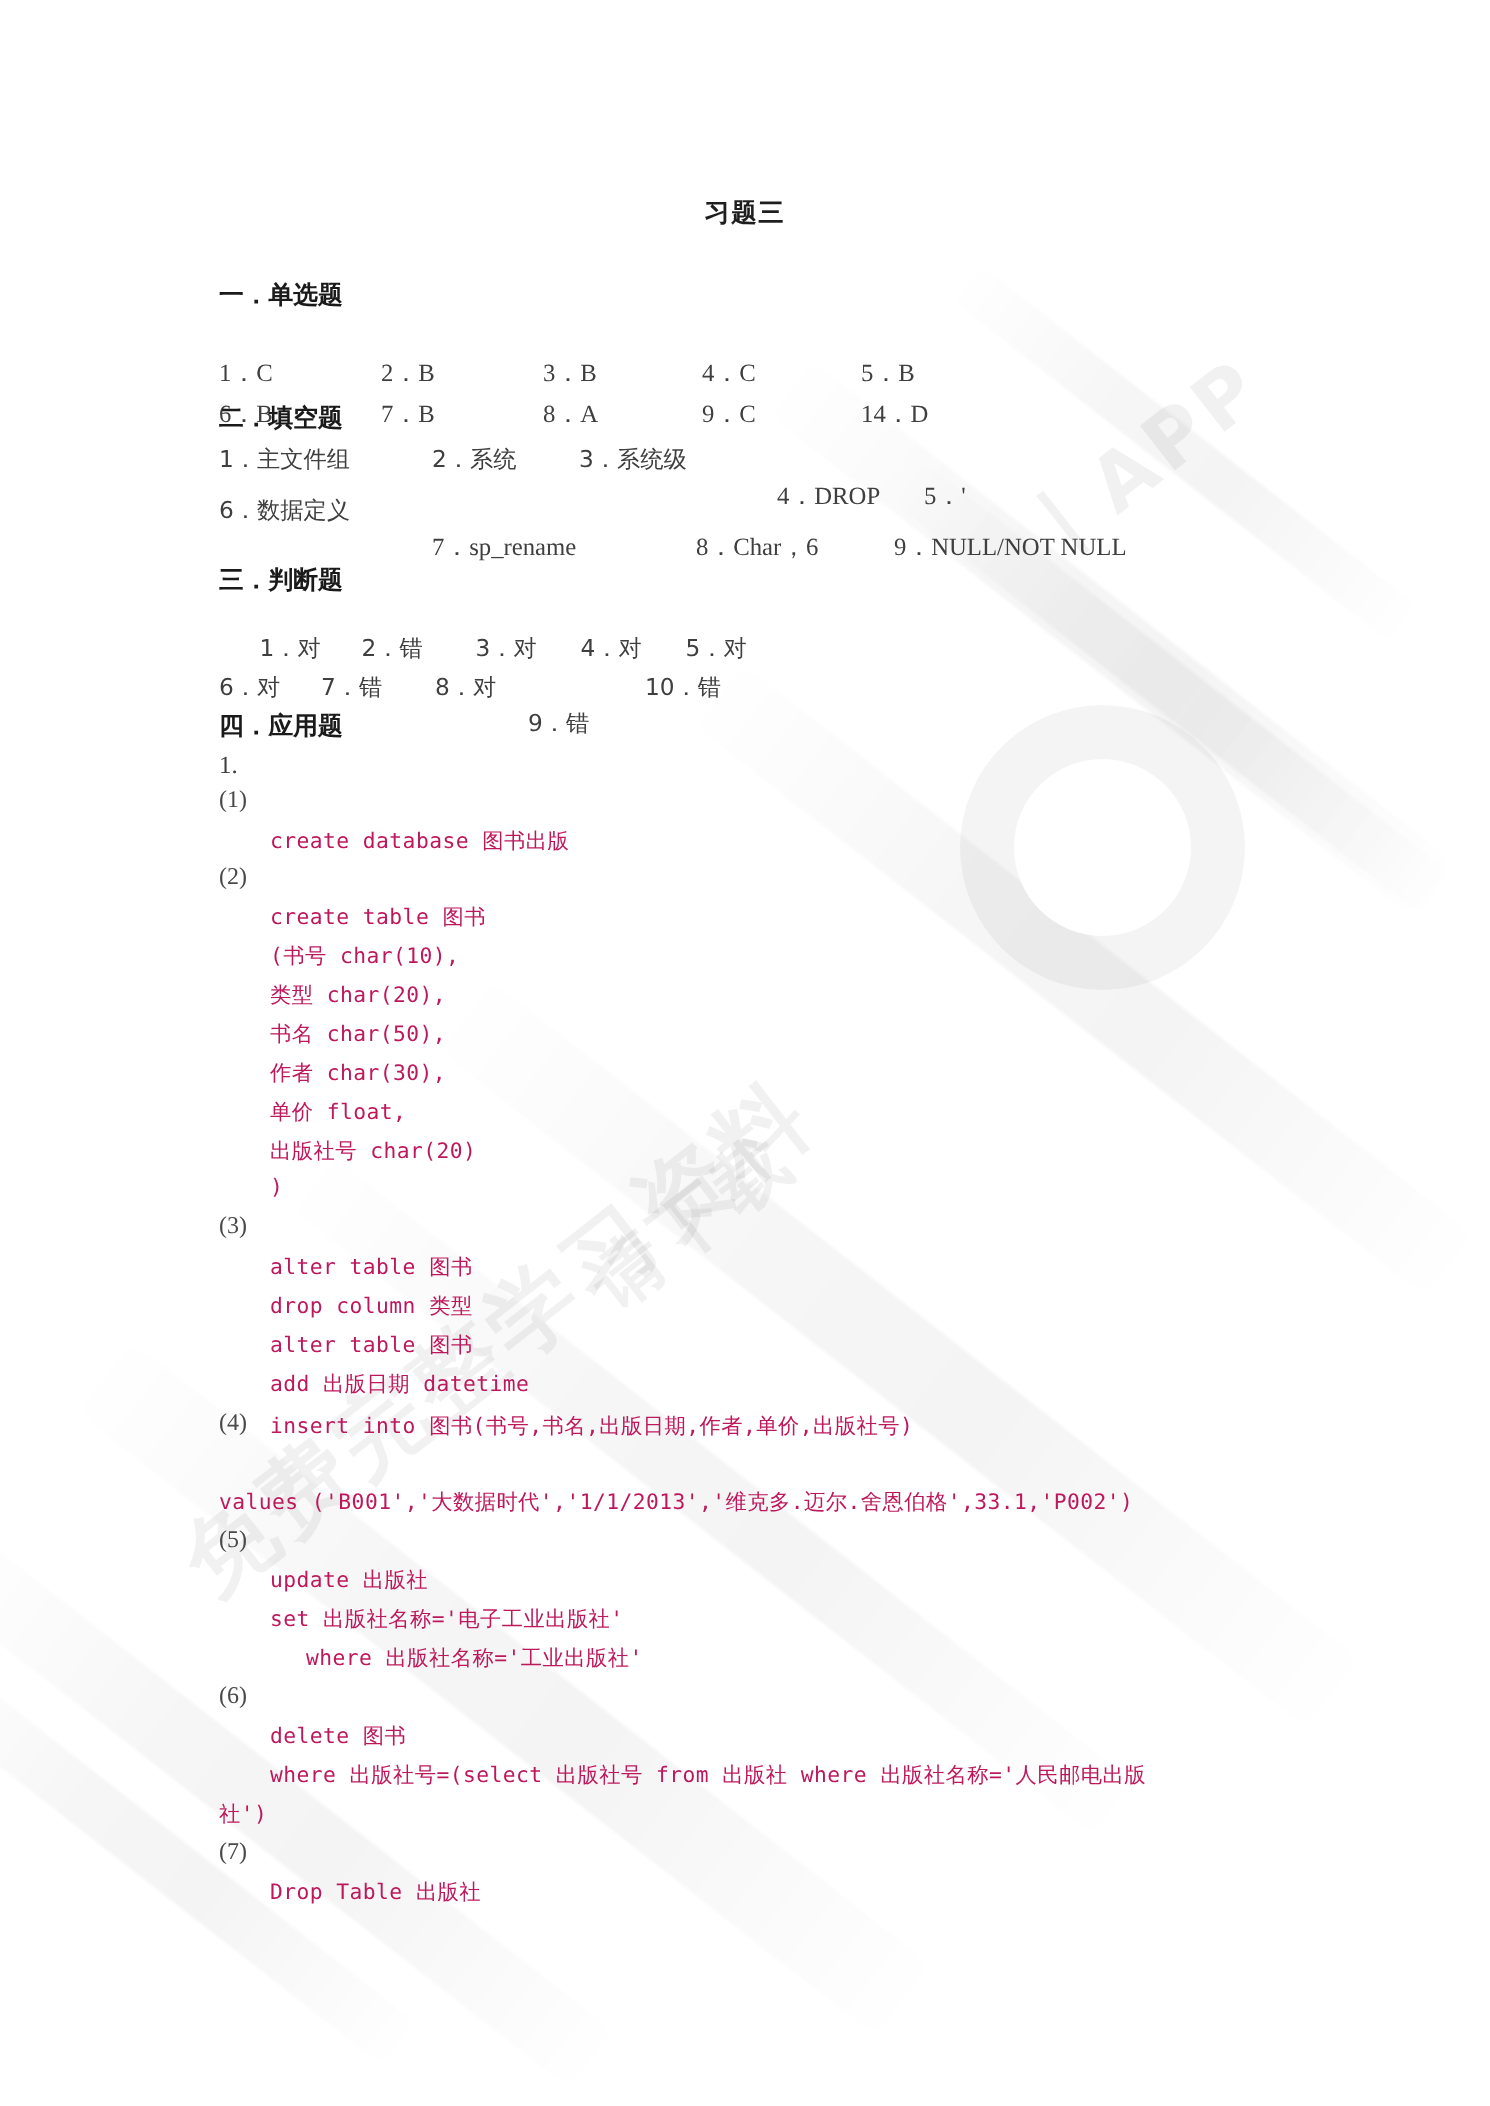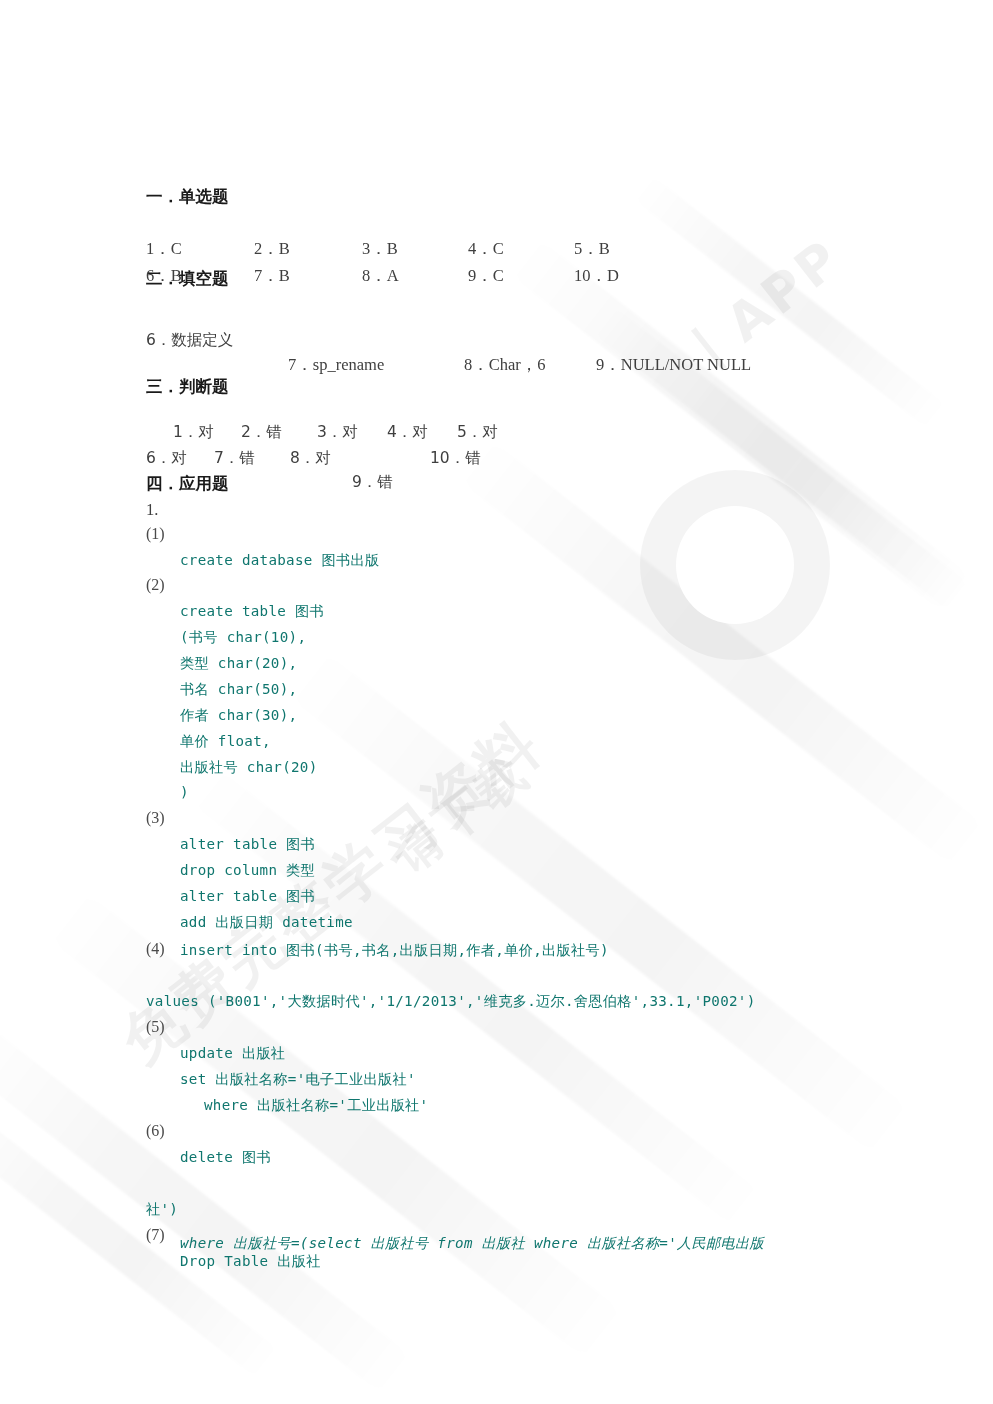--- a/index.html
+++ b/index.html
@@ -117,21 +117,21 @@
     font-size: 16px;
     color: #4a4a4a;
     font-family: "Liberation Serif", serif;
     white-space: nowrap;
   }
   .code-line {
     position: absolute;
     left: 180px;
     font-family: "DejaVu Sans Mono", "Liberation Mono", monospace;
     font-size: 14.2px;
-    color: #0f766e;
+    color: #be185d;
     white-space: nowrap;
     letter-spacing: 0.3px;
   }
   .code-line.flush {
     left: 146px;
   }
 </style>
 </head>
 <body>
 
@@ -153,41 +153,49 @@
 
     <div class="wm-text" style="left:690px; top:330px; font-size:52px; transform:rotate(-38deg);">丨APP</div>
 
     <div class="wm-text" style="left:130px; top:1010px; font-size:60px; transform:rotate(-38deg);">免费完整学习资料</div>
 
     <div class="wm-text" style="left:400px; top:830px; font-size:48px; transform:rotate(-38deg);">请下载</div>
   </div>
 
   <div class="content">
 
+    <div class="doc-title">习题三</div>
 
     <div class="section-head" style="top:186px;">一．单选题</div>
 
     <div class="ans-row" style="top:214px;">
       <span class="ans-cell num" style="left:0px;">1．C</span>
       <span class="ans-cell num" style="left:108px;">2．B</span>
       <span class="ans-cell num" style="left:216px;">3．B</span>
       <span class="ans-cell num" style="left:322px;">4．C</span>
       <span class="ans-cell num" style="left:428px;">5．B</span>
     </div>
 
     <div class="ans-row" style="top:241px;">
       <span class="ans-cell num" style="left:0px;">6．B</span>
       <span class="ans-cell num" style="left:108px;">7．B</span>
       <span class="ans-cell num" style="left:216px;">8．A</span>
       <span class="ans-cell num" style="left:322px;">9．C</span>
-      <span class="ans-cell num" style="left:428px;">10．D</span>
+      <span class="ans-cell num" style="left:428px;">14．D</span>
     </div>
 
     <div class="section-head" style="top:268px;">二．填空题</div>
 
+    <div class="ans-row" style="top:296px;">
+      <span class="ans-cell cn" style="left:0px;">1．主文件组</span>
+      <span class="ans-cell cn" style="left:142px;">2．系统</span>
+      <span class="ans-cell cn" style="left:240px;">3．系统级</span>
+      <span class="ans-cell num" style="left:372px;">4．DROP</span>
+      <span class="ans-cell num" style="left:470px;">5．'</span>
+    </div>
 
     <div class="ans-row" style="top:330px;">
       <span class="ans-cell cn" style="left:0px;">6．数据定义</span>
       <span class="ans-cell num" style="left:142px;">7．sp_rename</span>
       <span class="ans-cell num" style="left:318px;">8．Char，6</span>
       <span class="ans-cell num" style="left:450px;">9．NULL/NOT NULL</span>
     </div>
 
 
     <div class="section-head" style="top:376px;">三．判断题</div>
@@ -235,20 +243,20 @@
     <div class="code-line" style="top:941px;">insert into 图书(书号,书名,出版日期,作者,单价,出版社号)</div>
     <div class="code-line flush" style="top:992px;">values ('B001','大数据时代','1/1/2013','维克多.迈尔.舍恩伯格',33.1,'P002')</div>
 
     <div class="q-label" style="top:1018px;">(5)</div>
     <div class="code-line" style="top:1044px;">update 出版社</div>
     <div class="code-line" style="top:1070px;">set 出版社名称='电子工业出版社'</div>
     <div class="code-line" style="top:1096px;margin-left:24px;">where 出版社名称='工业出版社'</div>
 
     <div class="q-label" style="top:1122px;">(6)</div>
     <div class="code-line" style="top:1148px;">delete 图书</div>
-    <div class="code-line" style="top:1234px;font-style:italic;">where 出版社号=(select 出版社号 from 出版社 where 出版社名称='人民邮电出版</div>
+    <div class="code-line" style="top:1174px;">where 出版社号=(select 出版社号 from 出版社 where 出版社名称='人民邮电出版</div>
     <div class="code-line flush" style="top:1200px;">社')</div>
 
     <div class="q-label" style="top:1226px;">(7)</div>
     <div class="code-line" style="top:1252px;">Drop Table 出版社</div>
 
   </div>
 </div>
 
 </body></html>

